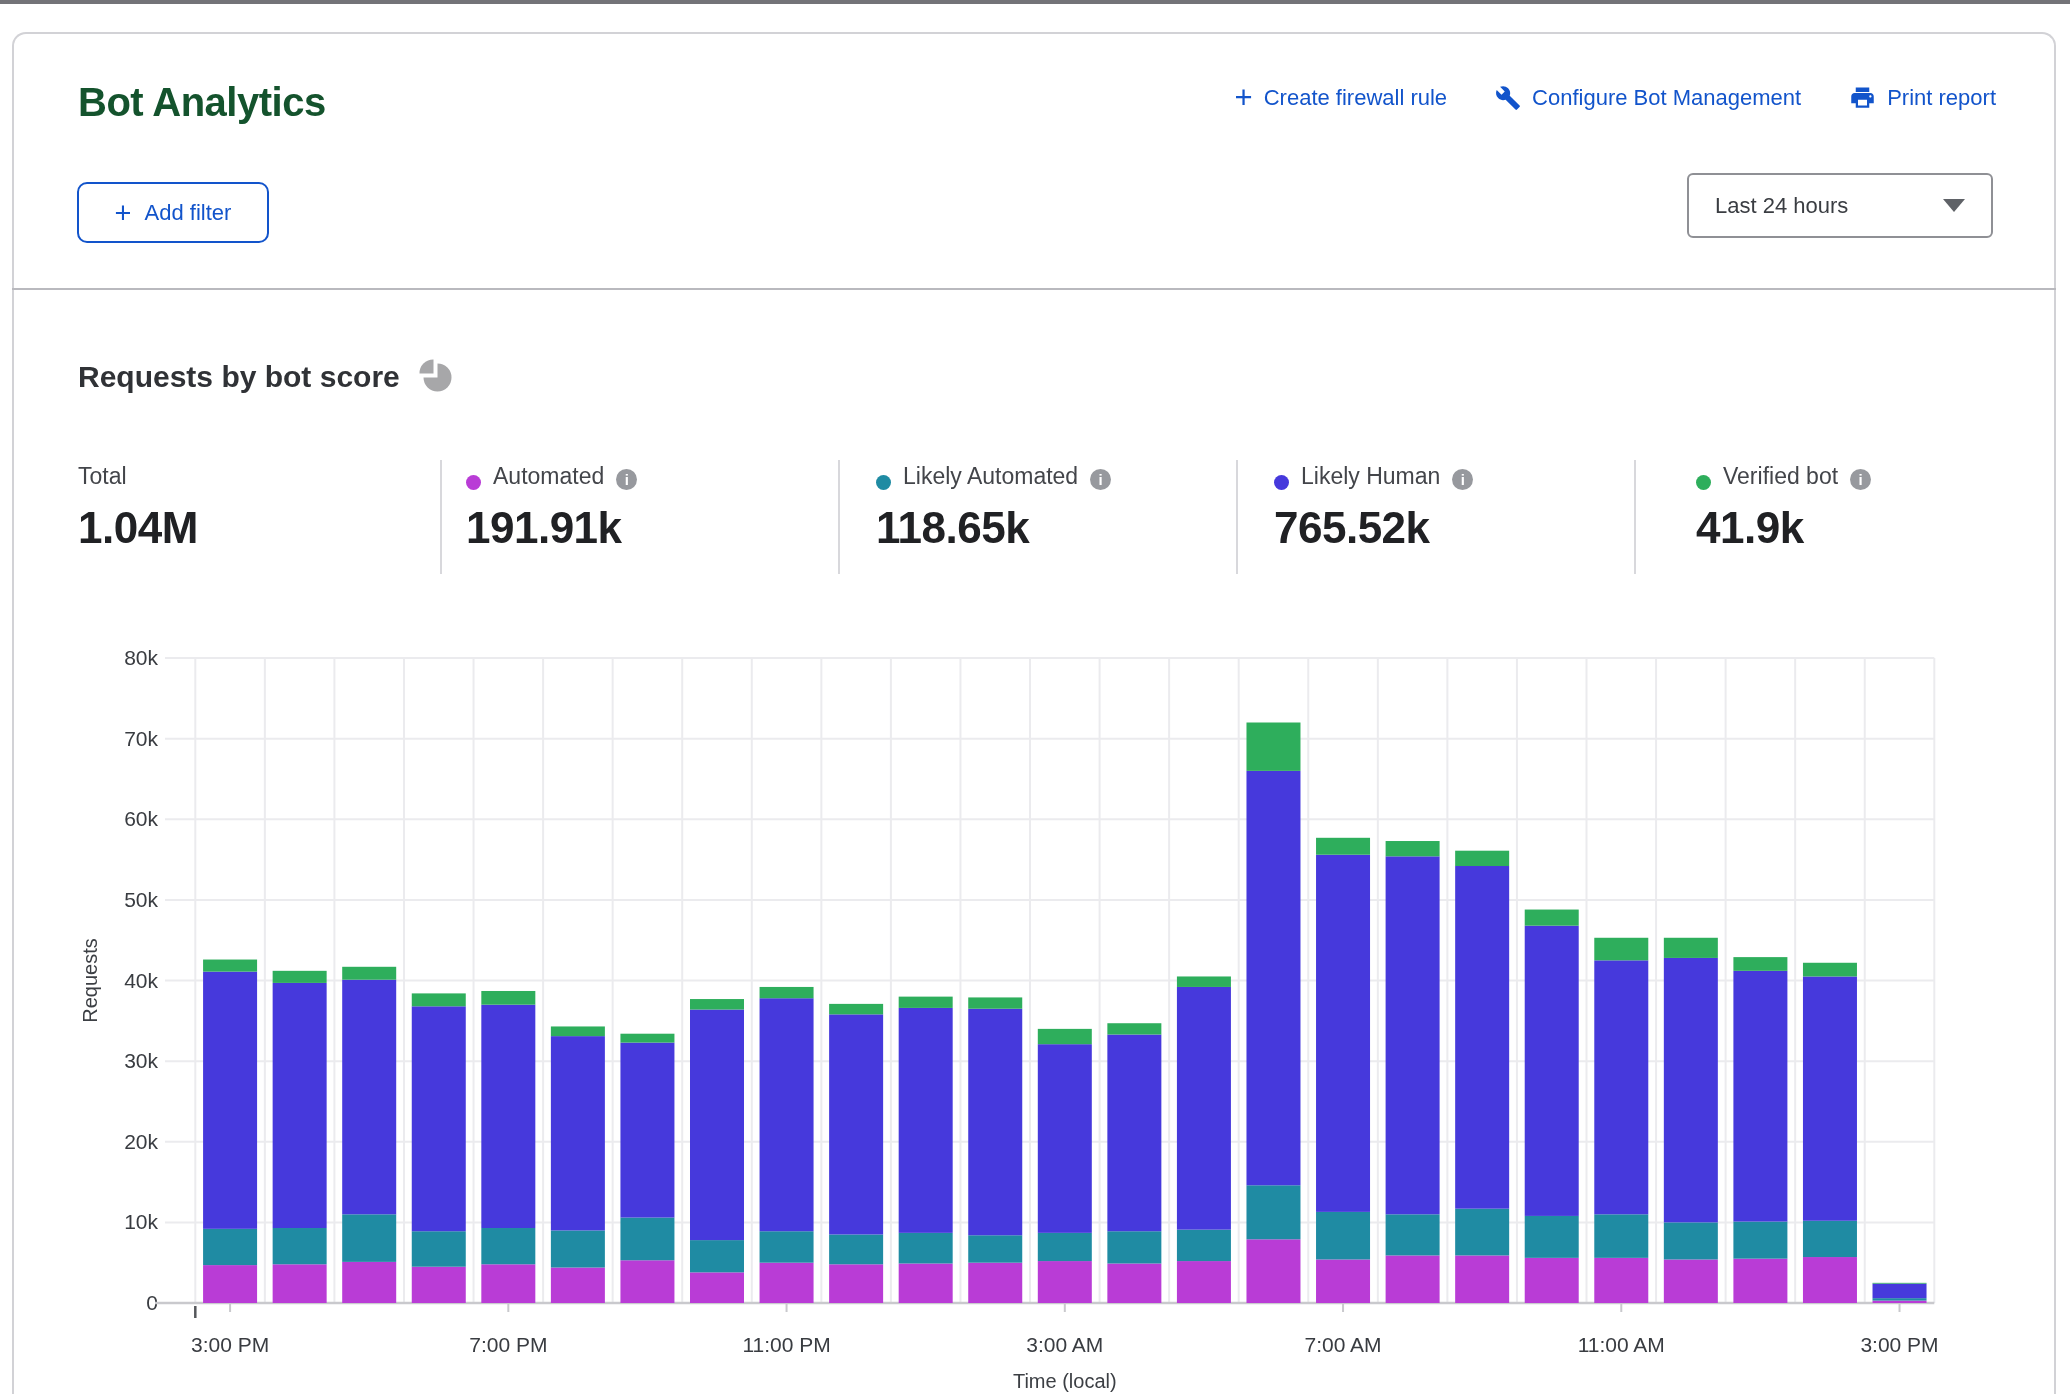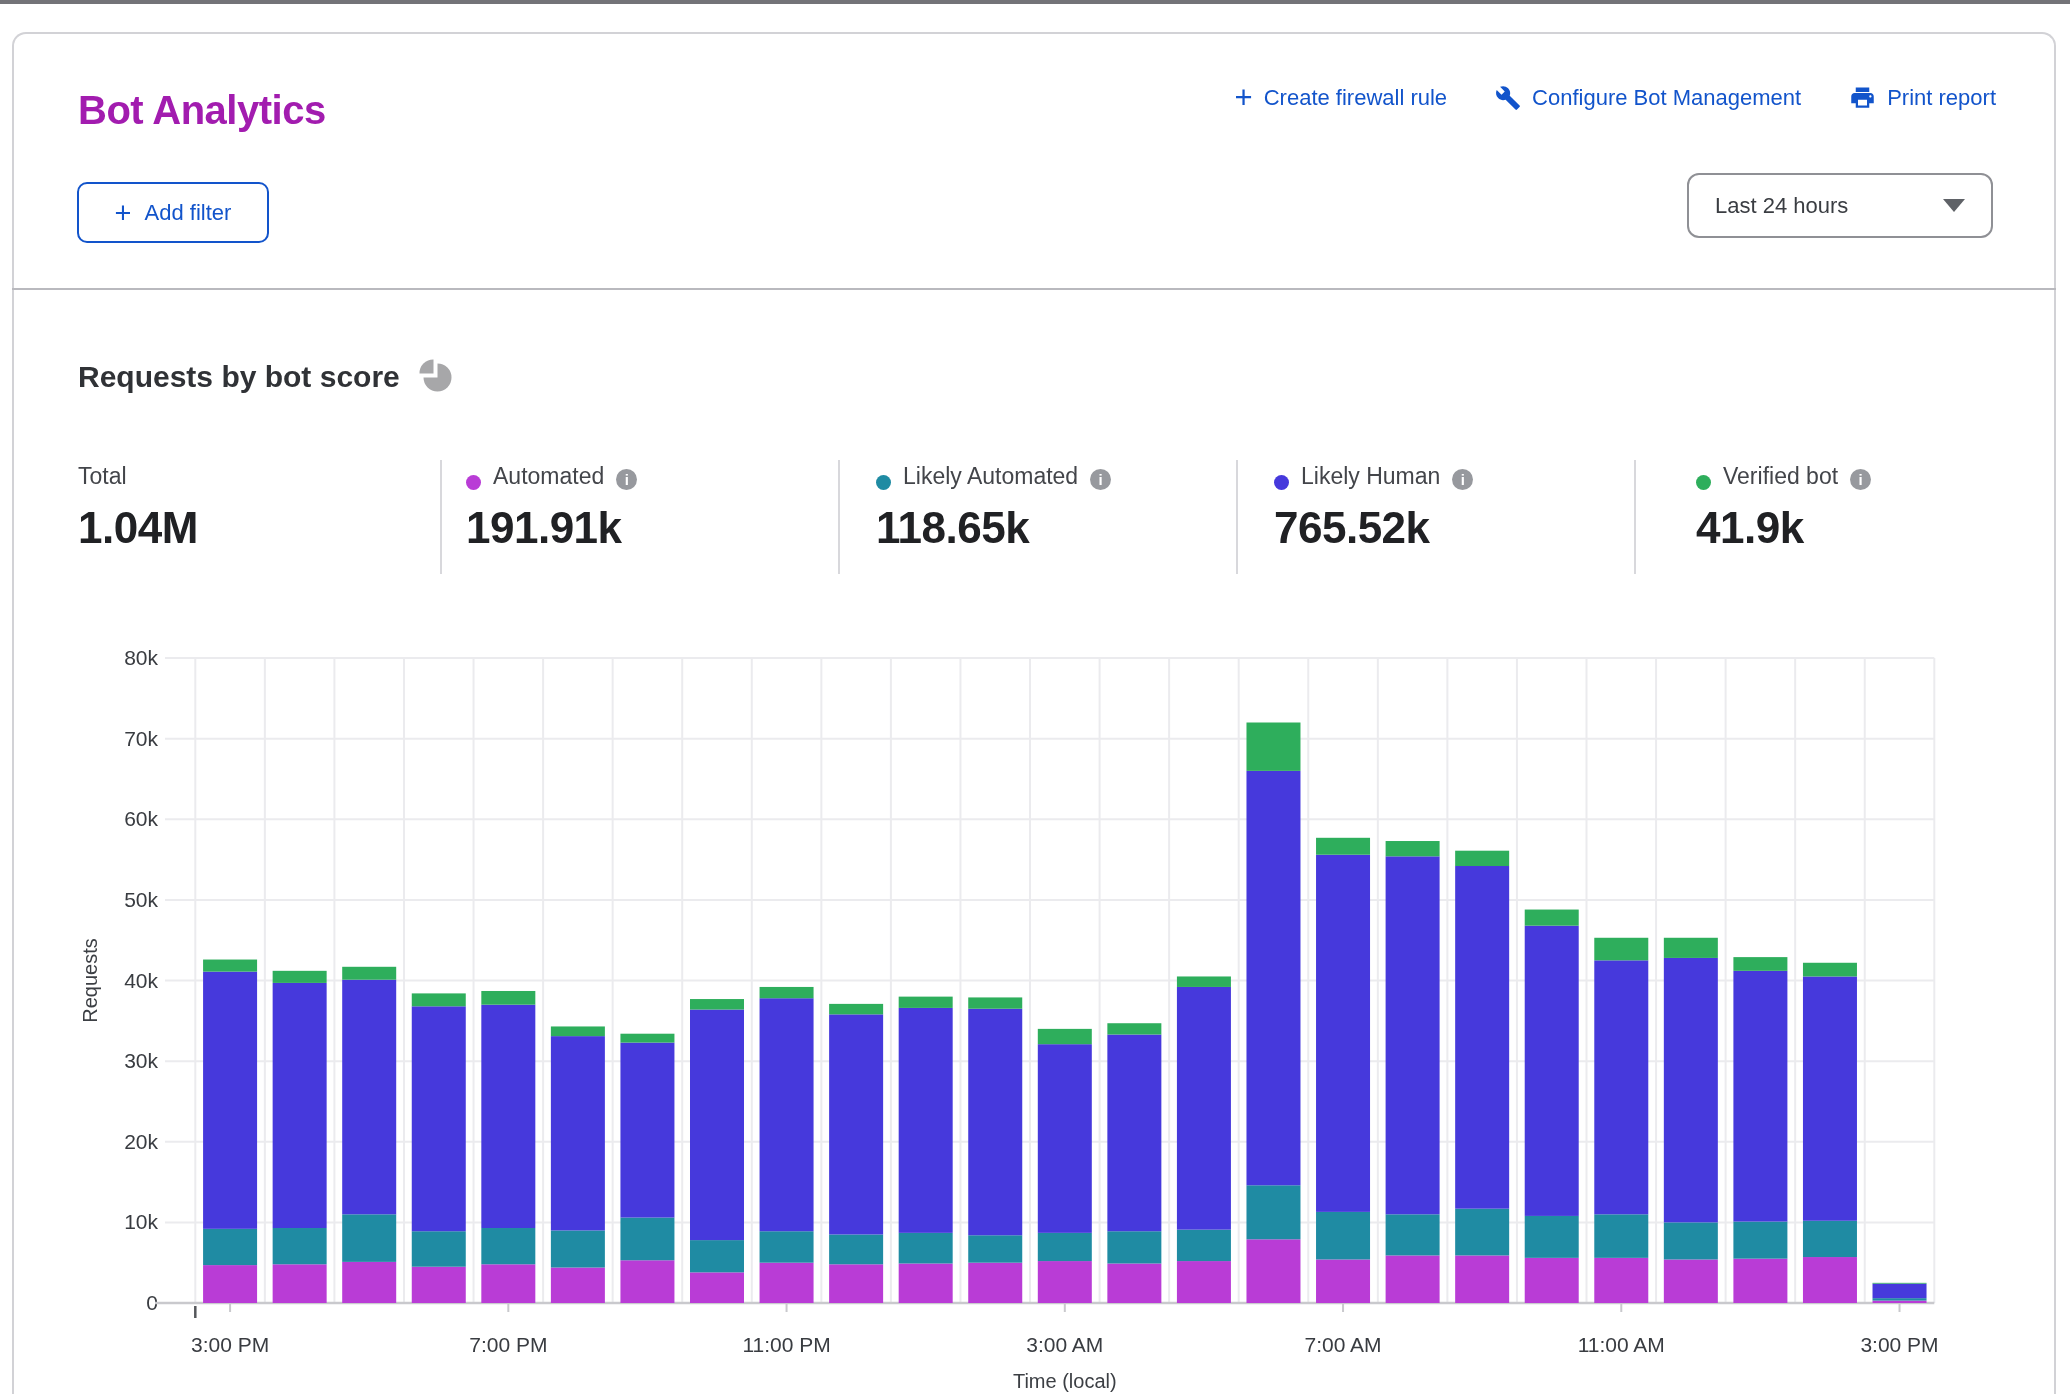--- a/index.html
+++ b/index.html
@@ -11,41 +11,41 @@
   .top-line { position:absolute; left:0; top:0; width:2070px; height:4px; background:#737378; z-index:2; }
   .card {
     position:absolute; left:12px; top:32px; width:2044px; height:1364px;
     background:#fff; border:2px solid #d2d2d6; border-bottom:none;
     border-radius:14px 14px 0 0; z-index:0;
   }
   .layer { position:absolute; left:0; top:0; width:2070px; height:1394px; z-index:1; }
 
   .page-title {
     position:absolute; left:78px; top:80px;
-    font-size:40px; font-weight:700; color:#a21caf; letter-spacing:-0.5px;margin-top:8px;
+    font-size:40px; font-weight:700; color:#14532d; letter-spacing:-0.5px;
   }
   .actions { position:absolute; top:84px; right:74px; display:flex; align-items:center; gap:48px; }
   .action {
     display:flex; align-items:center; gap:11px;
     color:#1254cb; font-size:22px; font-weight:500; cursor:pointer; text-decoration:none;
   }
   .plus-glyph { font-size:31px; font-weight:500; line-height:26px; }
   .action svg { display:block; }
 
   .add-filter {
     position:absolute; left:77px; top:182px; width:192px; height:61px;
     border:2px solid #1254cb; border-radius:10px; background:#fff;
     color:#1254cb; font-size:22px; font-weight:500; font-family:"Liberation Sans",sans-serif;
     display:flex; align-items:center; justify-content:center; gap:13px; cursor:pointer;
   }
   .add-filter .plus-glyph { font-size:29px; }
 
   .select {
     position:absolute; left:1687px; top:173px; width:306px; height:65px;
-    border:2px solid #8f9095; border-radius:12px; background:#fff;
+    border:2px solid #8f9095; border-radius:6px; background:#fff;
     display:flex; align-items:center; padding:12px 26px;
     font-size:22px; color:#3a3d42; cursor:pointer;
   }
   .caret {
     margin-left:auto; width:0; height:0;
     border-left:11px solid transparent; border-right:11px solid transparent;
     border-top:13px solid #5f6267;
   }
 
   .header-divider { position:absolute; left:12px; top:288px; width:2044px; height:2px; background:#b9b9be; }

